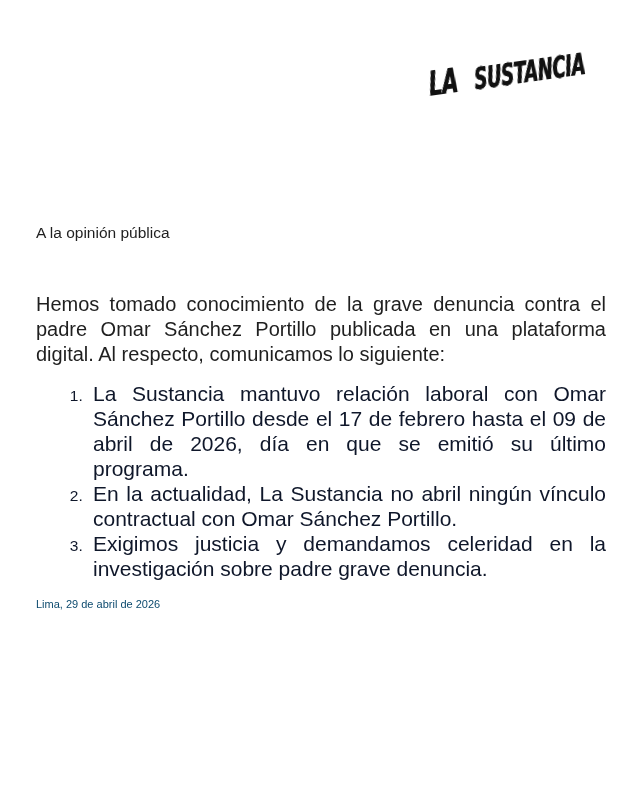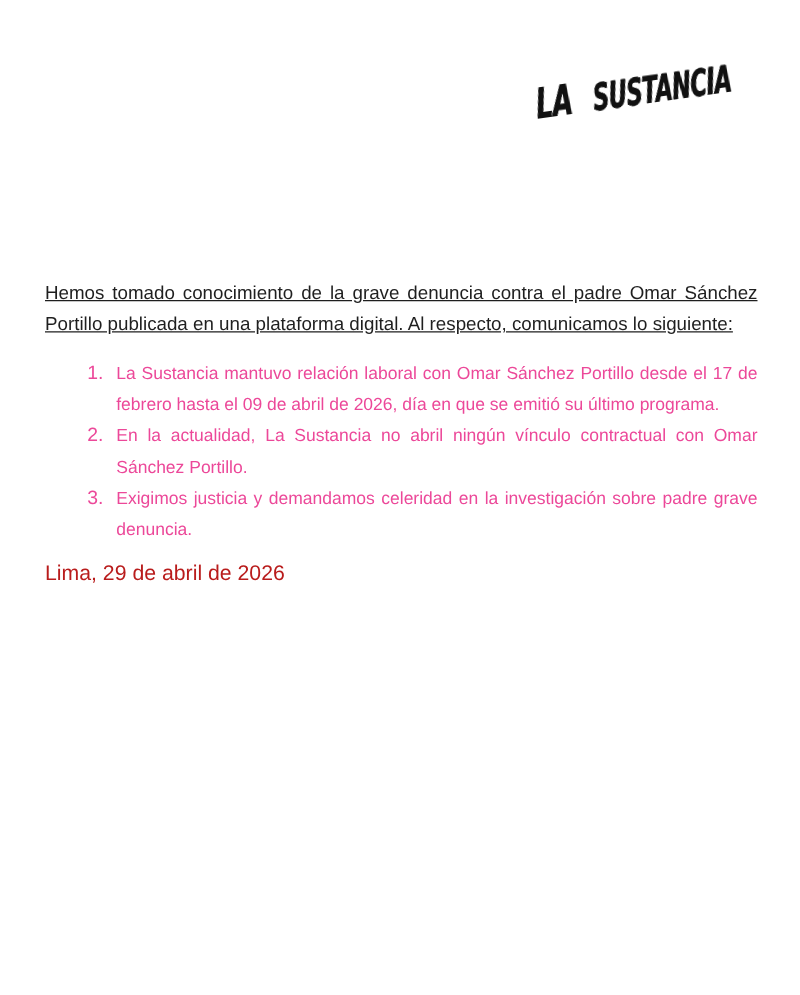--- a/index.html
+++ b/index.html
@@ -74,72 +74,72 @@
   }
 
   .salutation {
     font-size: 15.5px;
     line-height: 22px;
     margin: 0 0 48px 0;
     color: #1f1f1f;
   }
 
   .lead {
-    font-size: 15px;
+    font-size: 20px;
     line-height: 25px;
     text-align: justify;
     text-justify: inter-word;
     margin: 0 0 14px 0;
     color: #1f1f1f;
-    text-decoration: underline;
   }
 
   .points {
     margin: 0 0 12px 0;
     padding: 0 0 0 51px;
     list-style-position: outside;
     list-style-type: decimal;
   }
   .points > li {
-    font-size: 14px;
+    font-size: 21px;
     line-height: 25px;
     text-align: justify;
     text-justify: inter-word;
-    color: #ec4899;
+    color: #0f172a;
     padding-left: 6px;
     margin: 0;
   }
   .points > li::marker {
     font-size: 15.5px;
   }
 
   .sign-line {
-    font-size: 17px;
+    font-size: 11px;
     line-height: 22px;
     margin: 0 0 17px 0;
-    color: #b91c1c;
+    color: #0c4a6e;
   }
   .sign-line.last {
     margin-bottom: 0;
   }
 </style>
 </head>
 <body>
 
 <div class="page">
 
   <div class="logo-wrap">
     <div class="logo-mark">
       <span class="logo-la">LA</span>
       <span class="logo-sustancia">SUSTANCIA</span>
     </div>
   </div>
 
   <div class="doc">
 
+    <p class="salutation">A la opinión pública</p>
 
     <p class="lead">Hemos tomado conocimiento de la grave denuncia contra el padre Omar Sánchez Portillo publicada en una plataforma digital. Al respecto, comunicamos lo siguiente:</p>
 
     <ol class="points">
       <li>La Sustancia mantuvo relación laboral con Omar Sánchez Portillo desde el 17 de febrero hasta el 09 de abril de 2026, día en que se emitió su último programa.</li>
       <li>En la actualidad, La Sustancia no abril ningún vínculo contractual con Omar Sánchez Portillo.</li>
       <li>Exigimos justicia y demandamos celeridad en la investigación sobre padre grave denuncia.</li>
     </ol>
 
     <p class="sign-line">Lima, 29 de abril de 2026</p>

